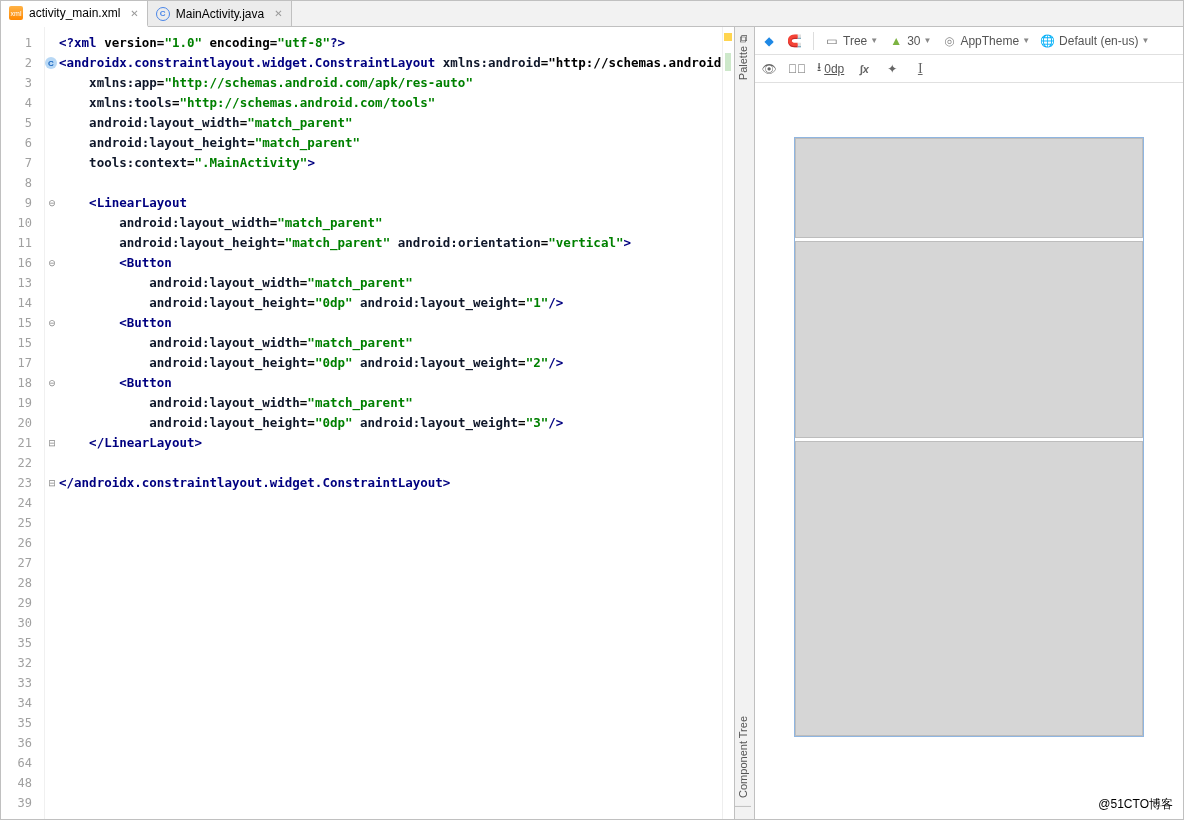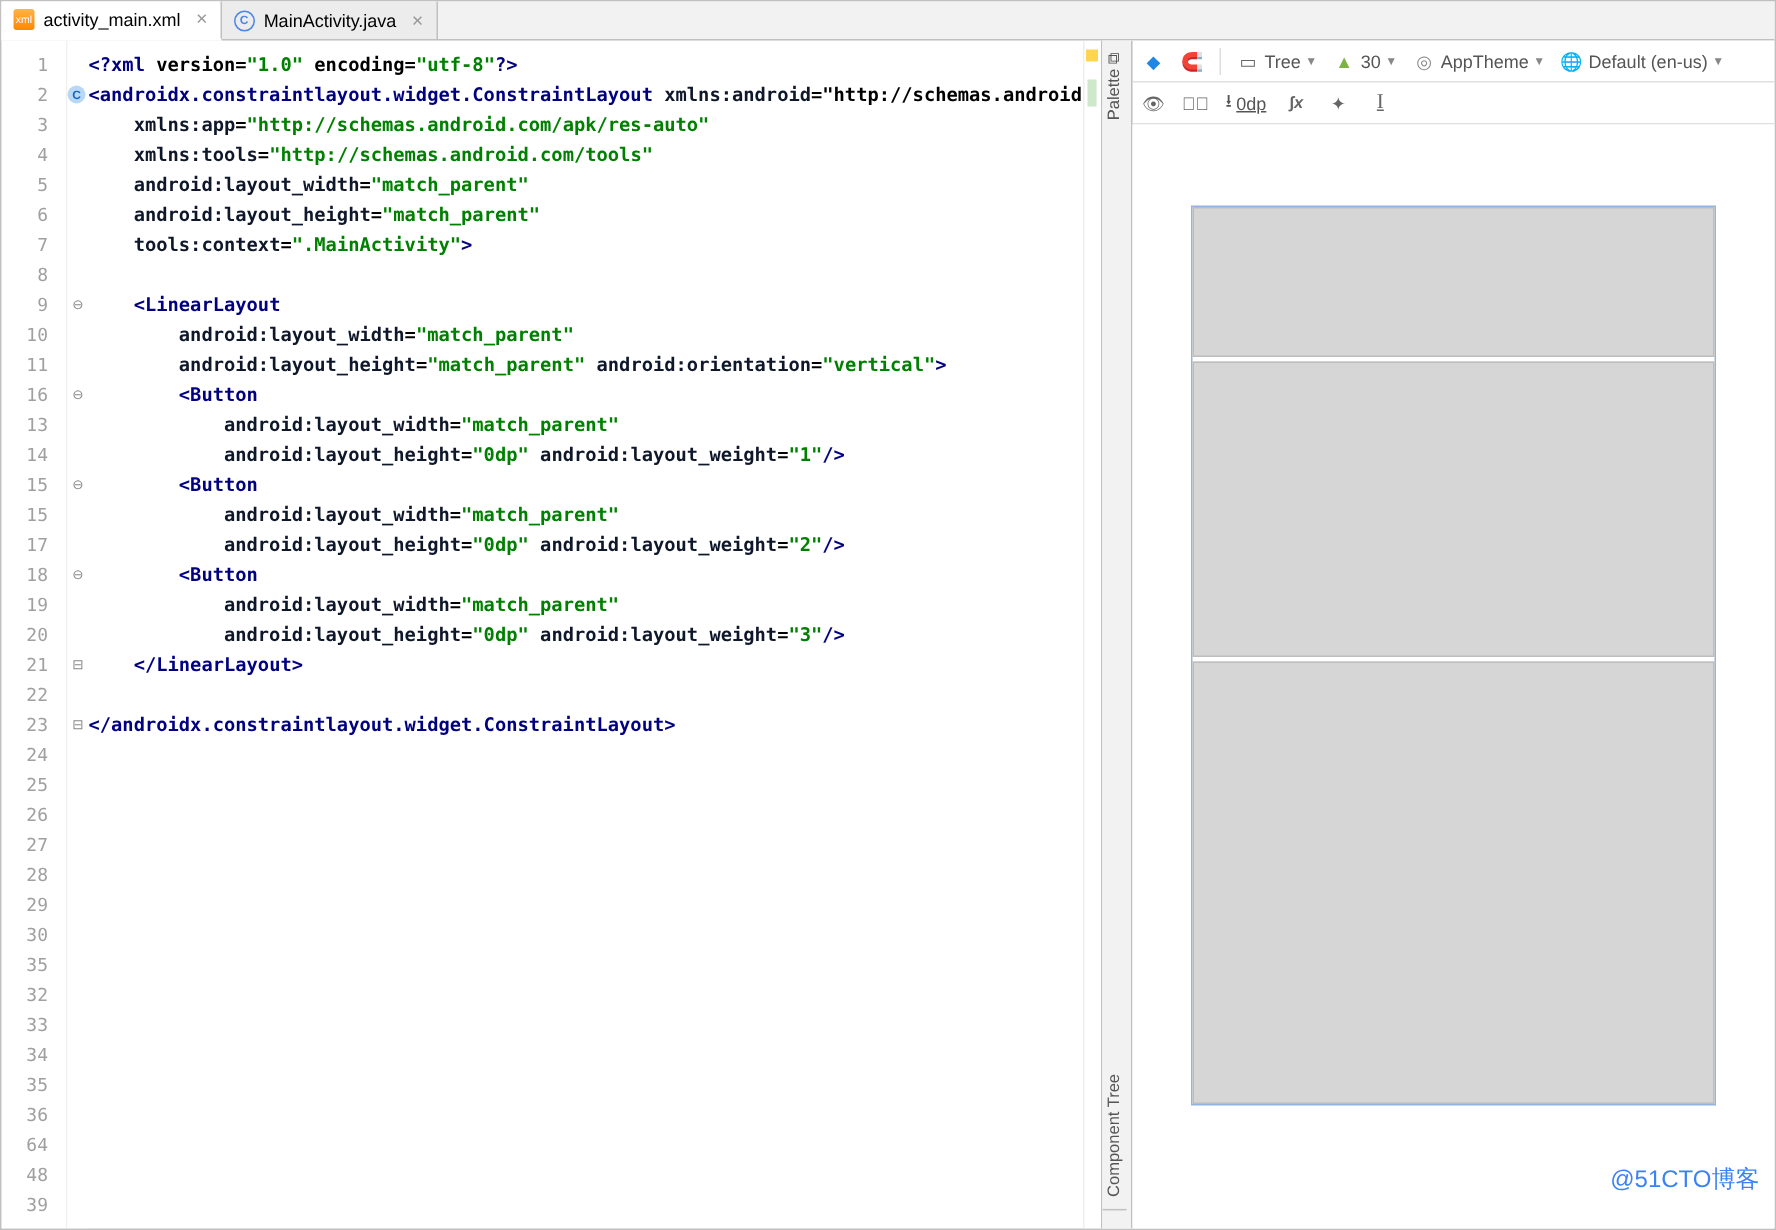--- a/index.html
+++ b/index.html
@@ -50,21 +50,21 @@
 .toolbar2 { height: 28px; border-bottom: 1px solid #e0e0e0; display: flex; align-items: center; padding: 0 6px; gap: 12px; color: #555; }
 .toolbar2 .val { text-decoration: underline; }
 
 .canvas { flex: 1; background: #fff; display: flex; align-items: flex-start; justify-content: center; padding-top: 54px; position: relative; }
 .device { width: 350px; height: 600px; border: 1px solid #8fb5e0; background: #fff; display: flex; flex-direction: column; gap: 3px; padding: 0; }
 .btn-prev { background: #d6d6d6; border: 1px solid #bdbdbd; }
 .b1 { flex: 1; }
 .b2 { flex: 2; }
 .b3 { flex: 3; }
 
-.watermark { position: absolute; right: 10px; bottom: 22px; color: #3b82f6; font-size: 16px; }
+.watermark { position: absolute; right: 10px; bottom: 6px; color: #000000; font-size: 12px; }
 
 
 .ico { width: 16px; height: 16px; display: inline-flex; align-items: center; justify-content: center; }
 .ico-layers { color: #1e88e5; }
 .ico-magnet { color: #666; }
 .ico-device { color: #666; }
 .ico-android { color: #7cb342; }
 .ico-theme { color: #888; }
 .ico-globe { color: #888; }
 .ico-eye { color: #666; }

